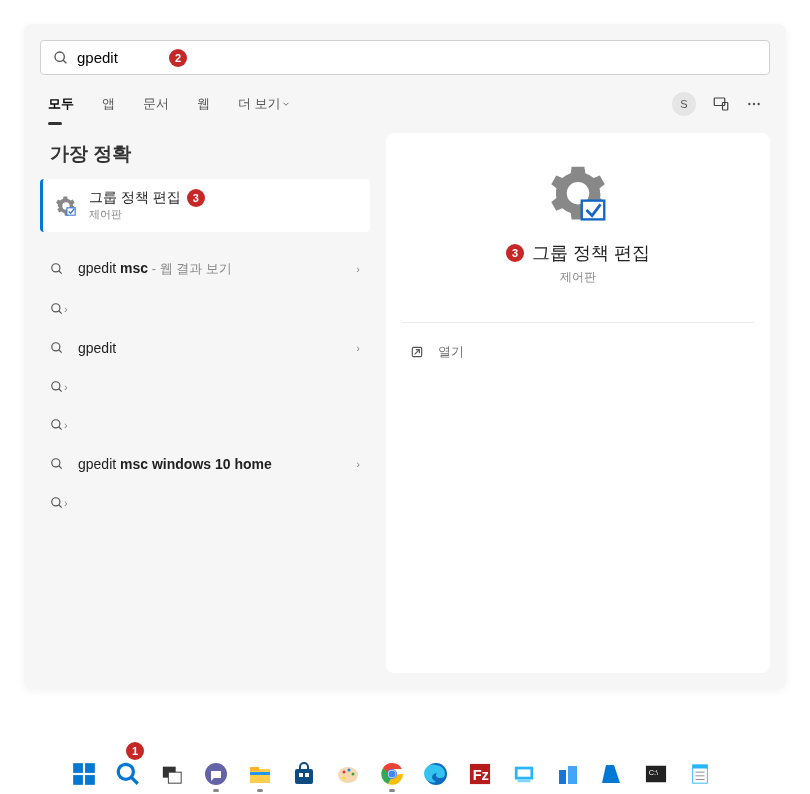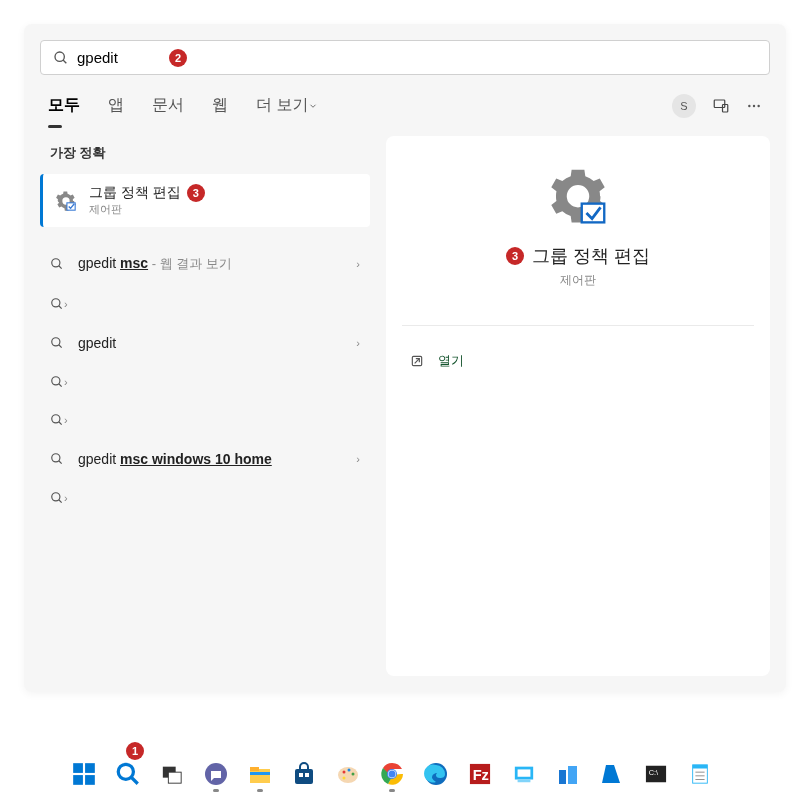--- a/index.html
+++ b/index.html
@@ -40,21 +40,21 @@
       font-family: inherit;
     }
     .tabs-row {
       display: flex;
       align-items: center;
       padding: 0 24px;
       gap: 28px;
       margin-bottom: 16px;
     }
     .tab {
-      font-size: 16px;
+      font-size: 13px;
       color: #555;
       cursor: pointer;
       padding: 4px 0;
       position: relative;
     }
     .tab.active {
       color: #000;
       font-weight: 600;
     }
     .tab.active::after {
@@ -97,21 +97,21 @@
       flex: 0 0 330px;
     }
     .right-col {
       flex: 1;
       background: #ffffff;
       border-radius: 8px;
       padding: 32px 16px;
       min-height: 540px;
     }
     .section-title {
-      font-size: 13px;
+      font-size: 19px;
       font-weight: 600;
       color: #333;
       padding: 8px 10px 12px 10px;
     }
     .best-match {
       background: #ffffff;
       border-left: 3px solid #0078d4;
       border-radius: 4px;
       padding: 10px 12px;
       display: flex;
@@ -147,21 +147,20 @@
       cursor: pointer;
     }
     .web-item-text {
       font-size: 14px;
       color: #222;
       flex: 1;
       margin-left: 14px;
     }
     .web-item-text .bold {
       font-weight: 600;
-      text-decoration: underline;
     }
     .web-item-text .suffix {
       color: #888;
       font-size: 13px;
     }
     .chevron {
       color: #888;
       font-size: 11px;
     }
     .detail-icon {
@@ -183,25 +182,25 @@
       font-size: 12px;
       color: #888;
       text-align: center;
       margin-top: 4px;
       margin-bottom: 36px;
     }
     .action-row {
       display: flex;
       align-items: center;
       gap: 14px;
-      padding: 26px 8px;
+      padding: 20px 8px;
       border-top: 1px solid #eaeaea;
       cursor: pointer;
       font-size: 13px;
-      color: #14532d;
+      color: #737373;
     }
     .badge {
       display: inline-flex;
       align-items: center;
       justify-content: center;
       width: 18px;
       height: 18px;
       border-radius: 50%;
       background: #c62828;
       color: #fff;

